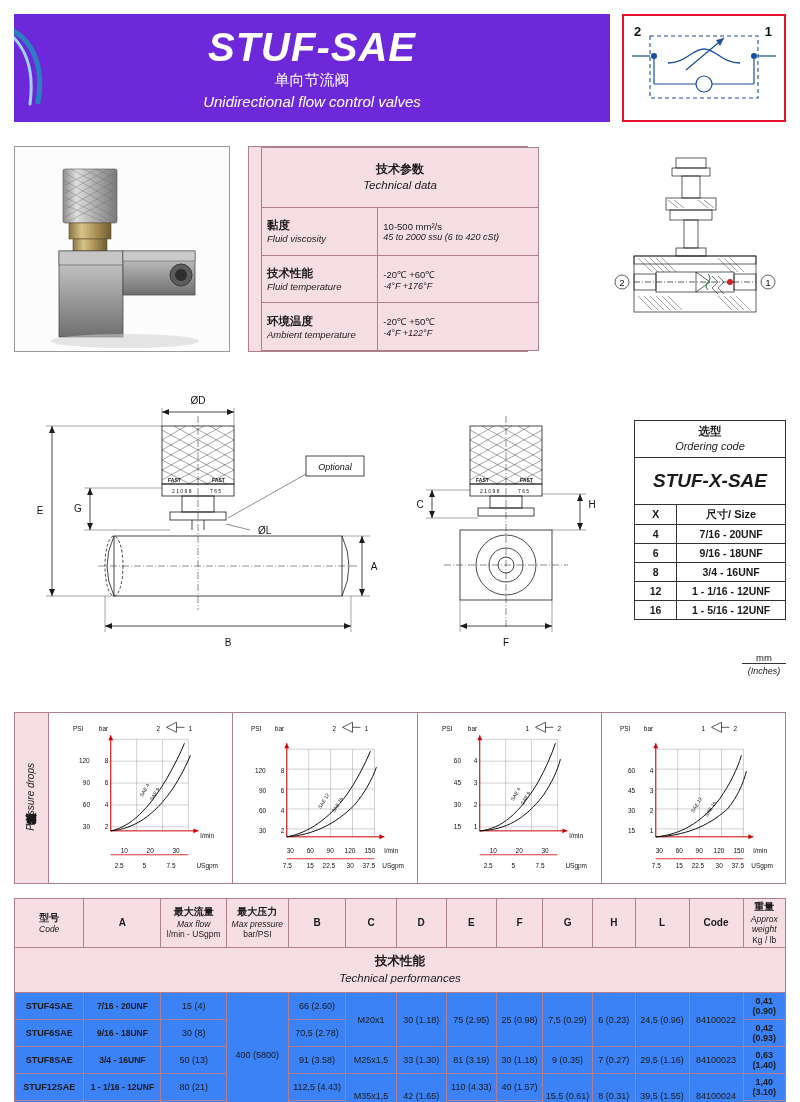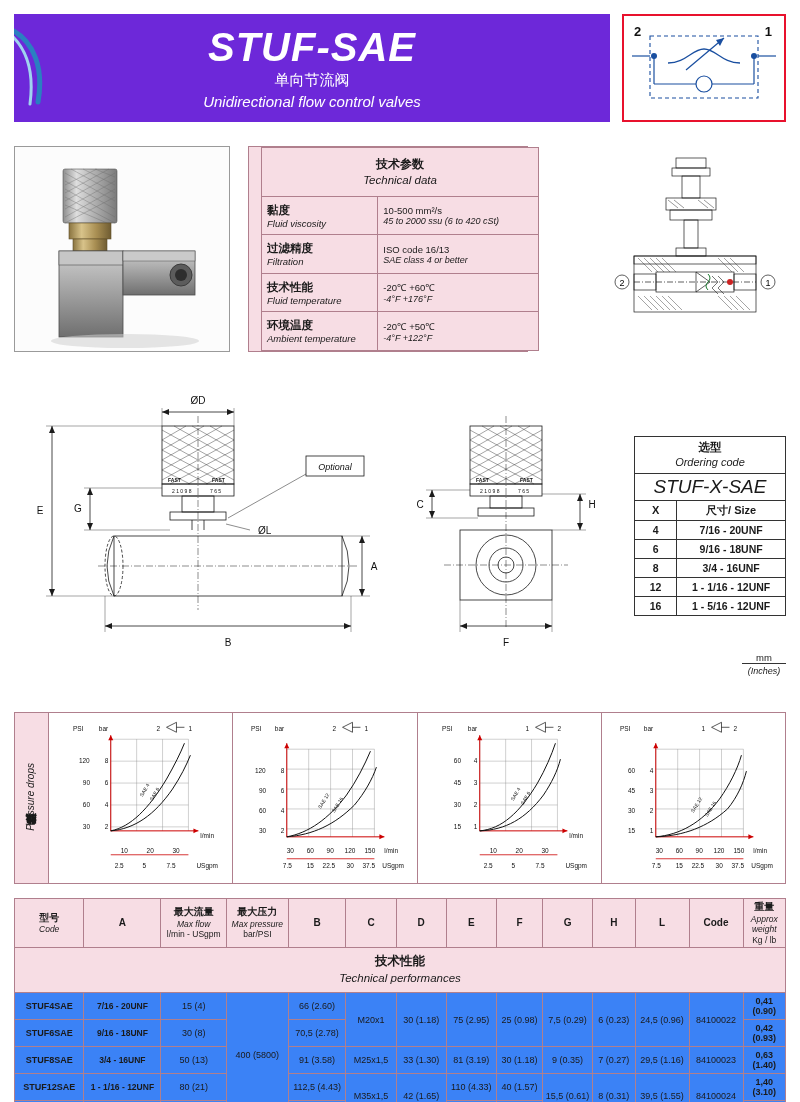--- a/index.html
+++ b/index.html
@@ -71,27 +71,27 @@
   
   .sectiondrawing {
     position:absolute; left:600px; top:146px; width:190px; height:206px;
   }
 
   
   .dimarea { position:absolute; left:14px; top:378px; width:612px; height:320px; }
 
   
   .ordering {
-    position:absolute; left:634px; top:436px; width:152px;
+    position:absolute; left:634px; top:420px; width:152px;
   }
   .ordering table { width:100%; border-collapse:collapse; }
   .ordering th, .ordering td { border:1px solid #333; text-align:center; }
   .ordering .head { font-size:11.5px; font-weight:bold; padding:3px 2px; line-height:1.3; }
   .ordering .head .en { font-style:italic; font-weight:normal; font-size:11px; }
-  .ordering .code { font-size:19px; font-weight:normal; font-style:italic; padding:2px 2px; }
+  .ordering .code { font-size:19px; font-weight:bold; font-style:italic; padding:12px 2px; }
   .ordering .xrow td { font-size:11px; font-weight:bold; padding:2px; }
   .ordering .drow td { font-size:10.5px; padding:3px 2px; font-weight:bold; }
   .ordering .drow td.num { width:28%; }
 
   .mmbox { position:absolute; left:742px; top:652px; width:44px; text-align:center; font-size:9.5px; }
   .mmbox .line { border-top:1px solid #333; margin-bottom:2px; }
   .mmbox .i { font-style:italic; font-size:9px; }
 
   
   .charts {
@@ -248,30 +248,20 @@
         </th>
       </tr>
       <tr>
         <td class="k">
           <span class="cn">黏度</span>
           <span class="en">Fluid viscosity</span>
         </td>
         <td>
           <span class="v1">10-500 mm²/s</span>
           <span class="v2">45 to 2000 ssu (6 to 420 cSt)</span>
-        </td>
-      </tr>
-      <tr>
-        <td class="k">
-          <span class="cn">过滤精度</span>
-          <span class="en">Filtration</span>
-        </td>
-        <td>
-          <span class="v1">ISO code 16/13</span>
-          <span class="v2">SAE class 4 or better</span>
         </td>
       </tr>
       <tr>
         <td class="k">
           <span class="cn">技术性能</span>
           <span class="en">Fluid temperature</span>
         </td>
         <td>
           <span class="v1">-20℃        +60℃</span>
           <span class="v2">-4°F        +176°F</span>

